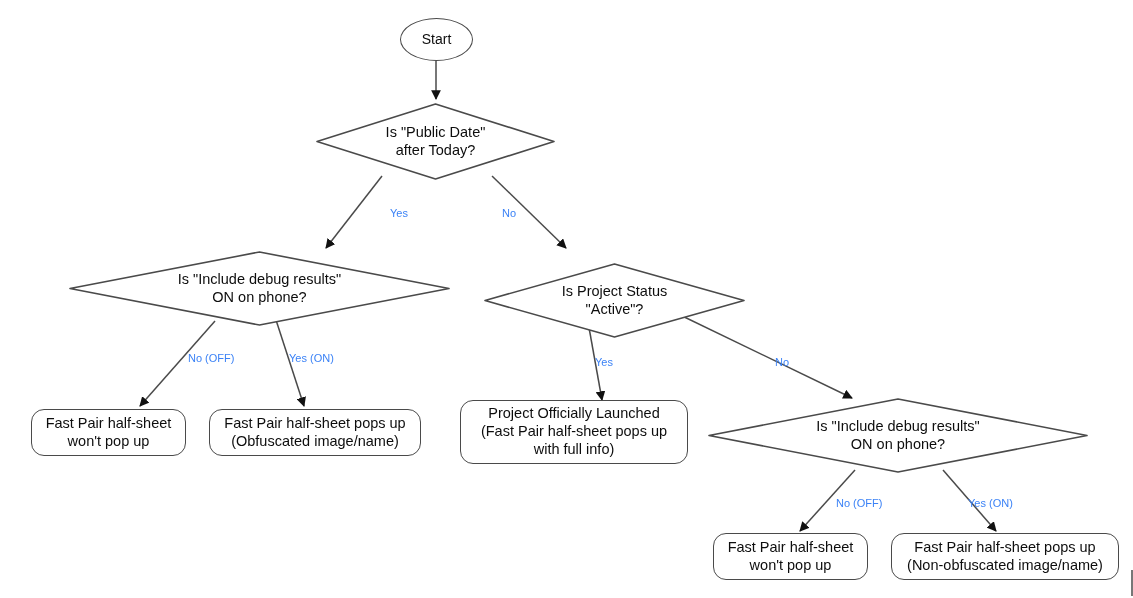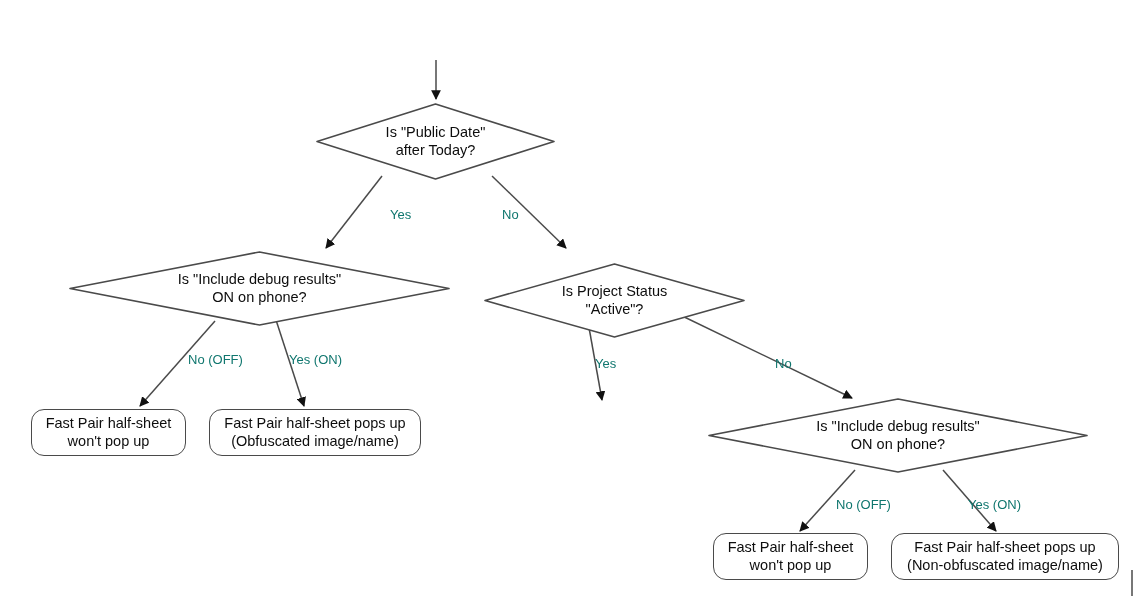--- a/index.html
+++ b/index.html
@@ -65,22 +65,22 @@
     height: 100%;
     z-index: 1;
   }
   .node-decision .decision-text {
     position: relative;
     z-index: 2;
     white-space: pre-line;
   }
   .edge-label {
     position: absolute;
-    font-size: 13px;
-    color: #0f766e;
+    font-size: 11px;
+    color: #3b82f6;
     background: transparent;
     white-space: nowrap;
     z-index: 4;
   }
   .corner-mark {
     position: absolute;
     right: 0px;
     bottom: 2px;
     width: 2px;
     height: 26px;
@@ -115,20 +115,23 @@
       <path d="M 588 322 L 602 400" marker-end="url(#arrow)"></path>
 
       <path d="M 676 313 L 852 398" marker-end="url(#arrow)"></path>
 
       <path d="M 855 470 L 800 531" marker-end="url(#arrow)"></path>
 
       <path d="M 943 470 L 996 531" marker-end="url(#arrow)"></path>
     </g>
   </svg>
 
+  <div class="node node-terminator" style="left:400px; top:18px; width:73px; height:43px;">
+    <span>Start</span>
+  </div>
 
   <div class="node node-decision" style="left:315px; top:102px; width:241px; height:79px;">
     <svg class="decision-shape" viewBox="0 0 241 79" preserveAspectRatio="none">
       <path d="M 120.5 2 L 239 39.5 L 120.5 77 L 2 39.5 Z" fill="#ffffff" stroke="#4a4a4a" stroke-width="1.6" stroke-linejoin="round"></path>
     </svg>
     <span class="decision-text">Is "Public Date"
 after Today?</span>
   </div>
 
   <div class="node node-decision" style="left:68px; top:250px; width:383px; height:77px;">
@@ -158,20 +161,25 @@
   <div class="node node-process" style="left:31px; top:409px; width:155px; height:47px;">
     <span>Fast Pair half-sheet
 won't pop up</span>
   </div>
 
   <div class="node node-process" style="left:209px; top:409px; width:212px; height:47px;">
     <span>Fast Pair half-sheet pops up
 (Obfuscated image/name)</span>
   </div>
 
+  <div class="node node-process" style="left:460px; top:400px; width:228px; height:64px;">
+    <span>Project Officially Launched
+(Fast Pair half-sheet pops up
+with full info)</span>
+  </div>
 
   <div class="node node-process" style="left:713px; top:533px; width:155px; height:47px;">
     <span>Fast Pair half-sheet
 won't pop up</span>
   </div>
 
   <div class="node node-process" style="left:891px; top:533px; width:228px; height:47px;">
     <span>Fast Pair half-sheet pops up
 (Non-obfuscated image/name)</span>
   </div>

